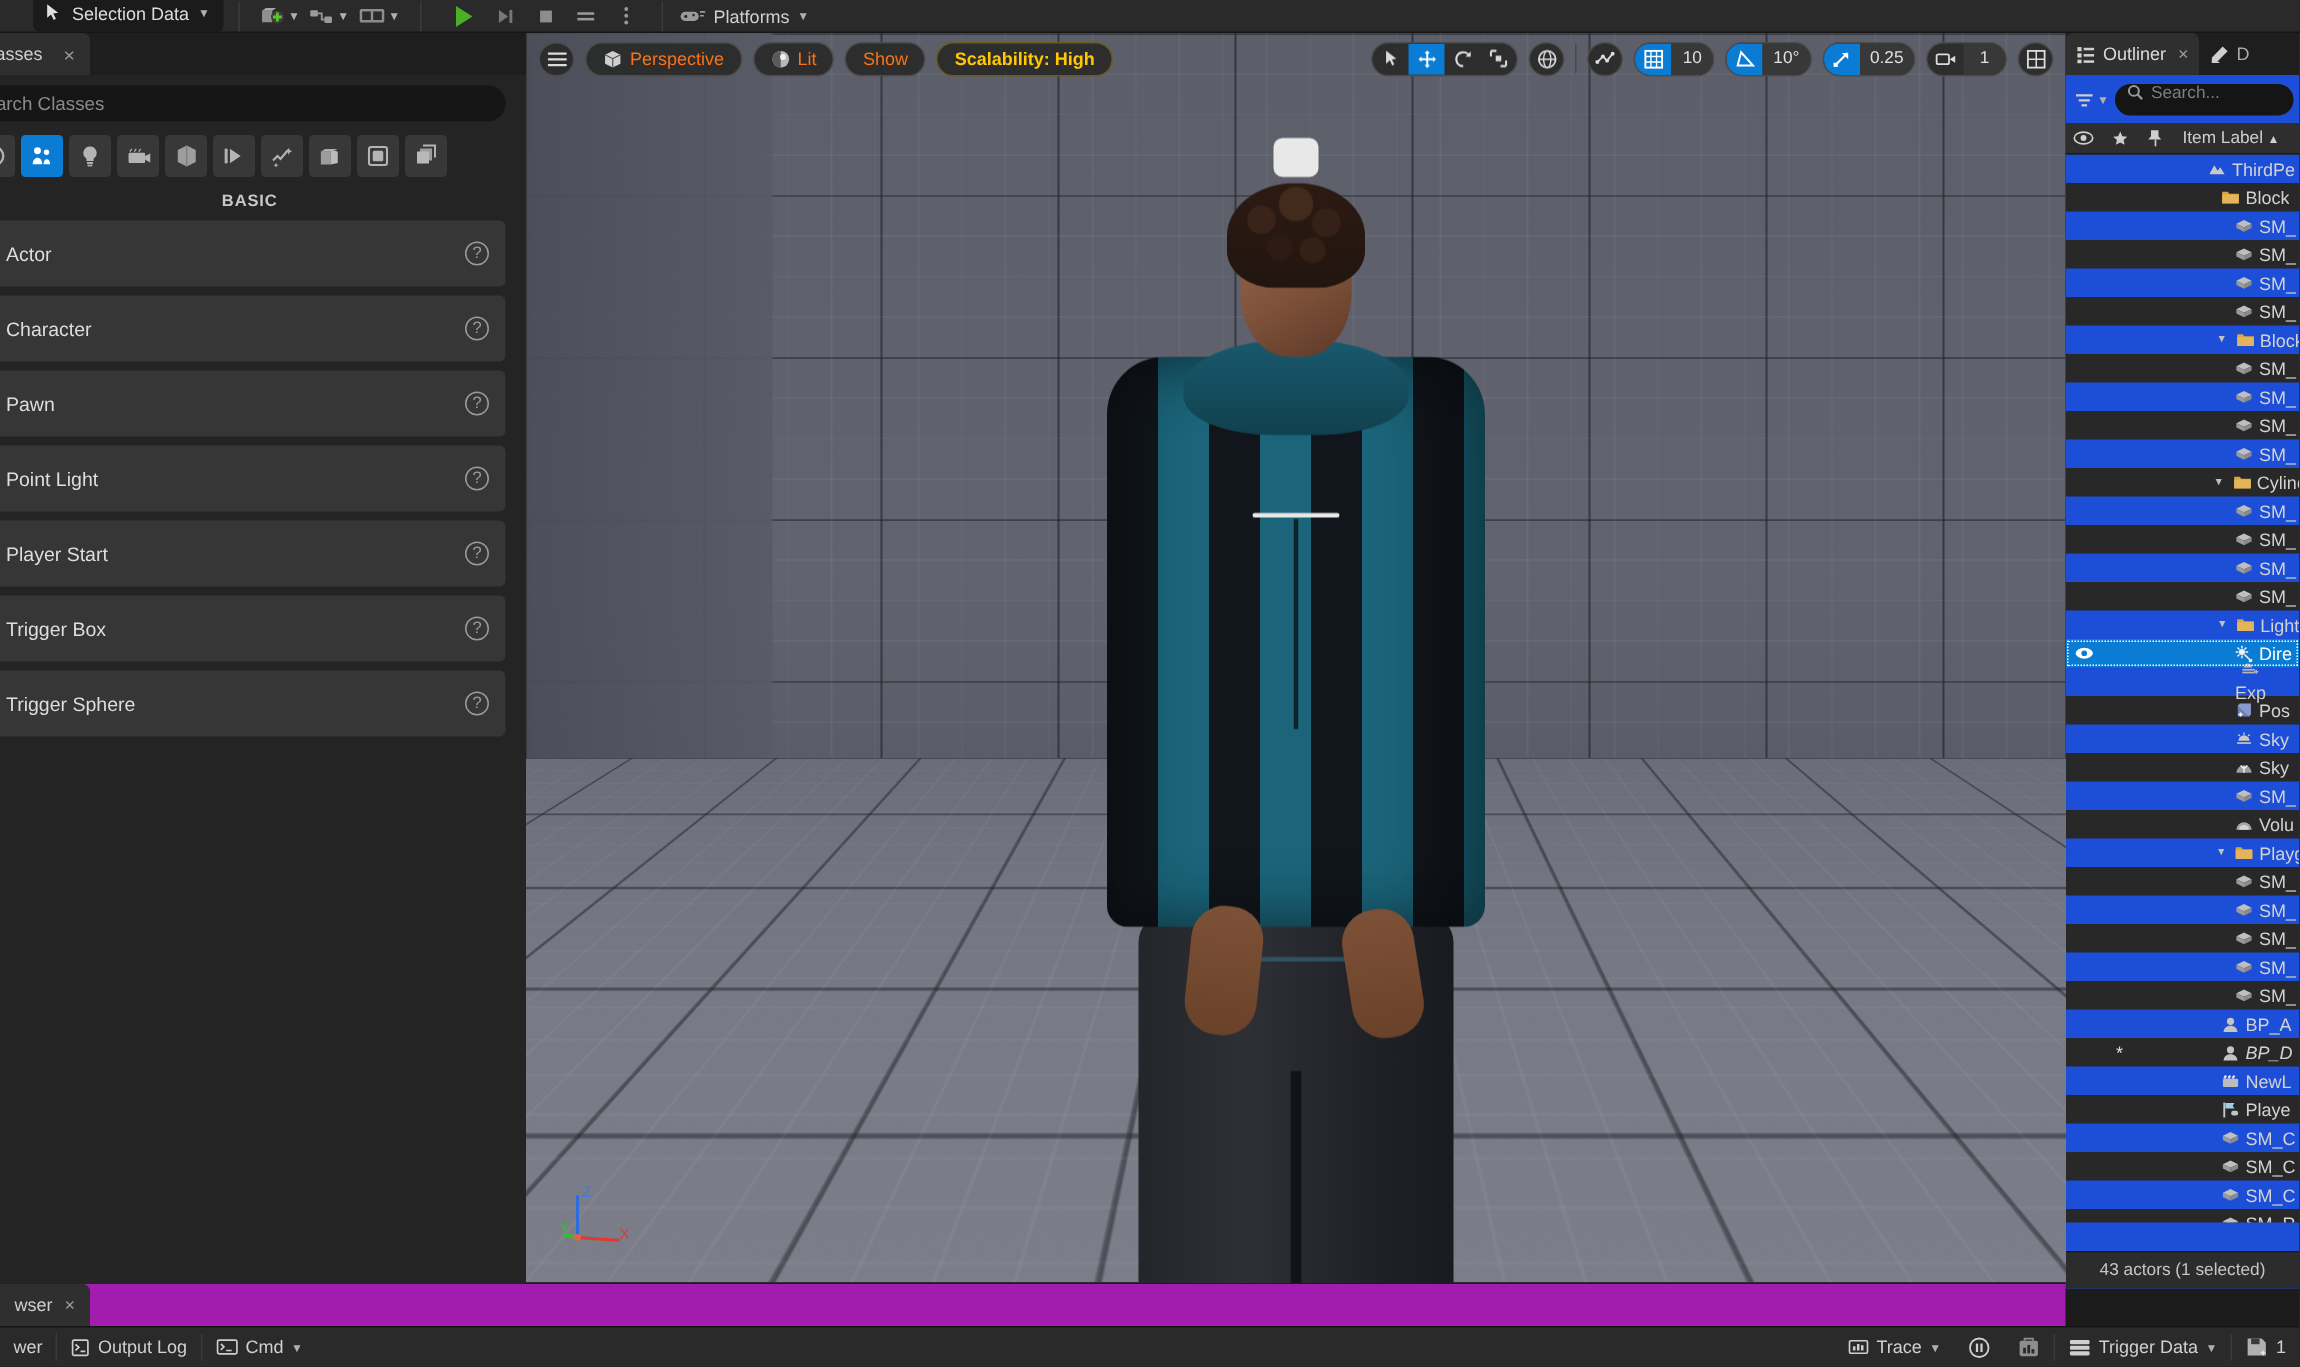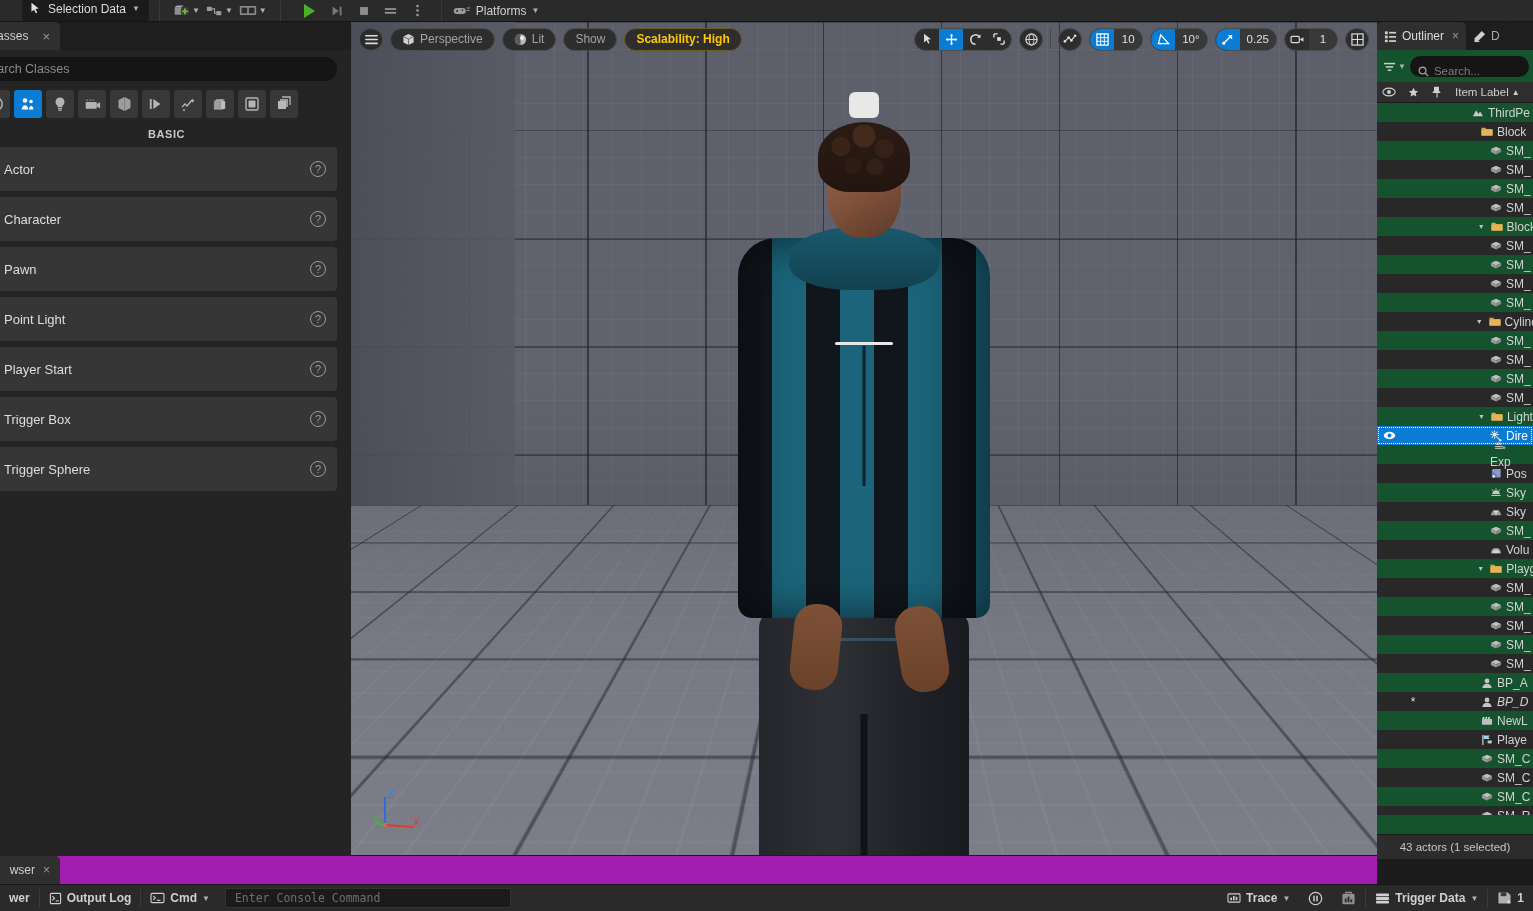--- a/index.html
+++ b/index.html
@@ -216,21 +216,21 @@
   .vp-tb {
     position: absolute; left: 0; top: 0; width: 100%; height: 34px;
     display: flex; align-items: center; padding: 0 8px;
     pointer-events: none;
   }
   .vp-tb > * { pointer-events: auto; }
   .vp-pill {
     display: flex; align-items: center; gap: 5px;
     height: 23px; padding: 0 11px; border-radius: 12px;
     background: rgba(42,42,42,.93); border: 1px solid #4d4d4d;
-    font-size: 12px; color: #a3a3a3; cursor: pointer; white-space: nowrap;
+    font-size: 12px; color: #f97316; cursor: pointer; white-space: nowrap;
   }
   .vp-pill.round { width: 24px; padding: 0; justify-content: center; border-radius: 50%; }
   .vp-pill.scal { border-color: #6a5c20; color: #ffc800; font-weight: bold; }
   .vp-gap { width: 7px; }
   .vp-div { width: 1px; height: 20px; background: #4a4a4a; margin: 0 7px; }
   .vp-group {
     display: flex; align-items: center; height: 23px;
     background: rgba(42,42,42,.93); border: 1px solid #4d4d4d;
     border-radius: 12px; overflow: hidden;
   }
@@ -245,37 +245,37 @@
     color: #e0e0e0; background: rgba(58,58,58,.9); cursor: pointer;
   }
   .axis-giz {
     position: absolute; left: 22px; bottom: 22px;
     width: 46px; height: 46px; pointer-events: none;
   }
 
   
   .outliner {
     position: absolute; left: 1377px; top: 22px; width: 156px; height: 837px;
-    background: #14532d; overflow: hidden;
+    background: #1d4ed8; overflow: hidden;
   }
   .ol-tabrow { height: 28px; display: flex; background: #1e1e1e; }
   .ol-tab {
     display: flex; align-items: center; gap: 5px; height: 28px;
     padding: 0 7px; background: #2f2f2f; border-radius: 5px 5px 0 0;
     font-size: 12px; color: #dcdcdc; cursor: pointer;
   }
   .ol-tab.inactive { background: #1e1e1e; color: #aaa; }
   .ol-tab .x { color: #9a9a9a; font-size: 12px; margin-left: 3px; }
   .ol-searchrow {
     display: flex; align-items: center; gap: 4px; padding: 6px 4px 5px 6px;
   }
   .ol-filter { display: flex; align-items: center; gap: 2px; cursor: pointer; }
   .ol-search {
     flex: 1; height: 21px; background: #151515; border-radius: 11px;
-    display: flex; align-items: flex-end; gap: 5px; padding: 0 8px;
+    display: flex; align-items: flex-start; gap: 5px; padding: 0 8px;
     font-size: 11.5px; color: #7e7e7e;
   }
   .ol-colhdr {
     display: flex; align-items: center; height: 21px;
     background: #2e2e2e; border-bottom: 1px solid #1a1a1a;
     font-size: 11.5px; color: #cfcfcf;
   }
   .ol-ch { width: 24px; display: flex; align-items: center; justify-content: center; }
   .ol-chlabel { display: flex; align-items: center; gap: 3px; padding-left: 6px; }
   .ol-rows { position: relative; height: 712px; overflow: hidden; }
@@ -307,21 +307,21 @@
     display: flex; align-items: center; justify-content: flex-end;
     padding-right: 10px; gap: 8px; font-size: 12px; color: #cfcfcf;
   }
   .statusbar {
     position: absolute; left: 0; top: 884px; width: 1533px; height: 27px;
     background: #2a2a2a; display: flex; align-items: center;
     border-top: 1px solid #151515; font-size: 12px; color: #d0d0d0;
   }
   .sb-item {
     display: flex; align-items: center; gap: 5px; height: 27px;
-    padding: 0 9px; cursor: pointer; white-space: nowrap; font-weight: bold;
+    padding: 0 9px; cursor: pointer; white-space: nowrap;
   }
   .sb-div { width: 1px; height: 18px; background: #3b3b3b; }
   .sb-console {
     flex: 1; height: 20px; background: #1b1b1b; border: 1px solid #333;
     display: flex; align-items: center; padding: 0 9px;
     font-family: "DejaVu Sans Mono", monospace; font-size: 11.5px; color: #6e6e6e;
     margin: 0 6px; max-width: 286px;
   }
   .sb-spacer { flex: 1; }
   svg { display: block; }
@@ -1372,23 +1372,20 @@
       <span>
         <svg width="15" height="12" viewBox="0 0 16 13">
             <rect x="1" y="1.5" width="14" height="10" rx="1.2" fill="none" stroke="#cfcfcf" stroke-width="1.2"></rect>
             <path d="M3.4 4.2L5.6 6.4 3.4 8.6" stroke="#cfcfcf" stroke-width="1.2" fill="none"></path>
             <path d="M7.2 9h4" stroke="#cfcfcf" stroke-width="1.2"></path>
           </svg>
       </span>
       <span>Cmd</span>
       <span class="chev">▼</span>
     </div>
-    <div class="sb-console">
-      <span>Enter Console Command</span>
-    </div>
     <div class="sb-spacer"></div>
     <div class="sb-item">
       <span>
         <svg width="14" height="12" viewBox="0 0 15 13">
             <rect x="1" y="2" width="13" height="9" rx="1" fill="none" stroke="#cfcfcf" stroke-width="1.2"></rect>
             <rect x="3.5" y="6" width="1.8" height="3" fill="#cfcfcf"></rect>
             <rect x="6.4" y="4.3" width="1.8" height="4.7" fill="#cfcfcf"></rect>
             <rect x="9.3" y="5.2" width="1.8" height="3.8" fill="#cfcfcf"></rect>
           </svg>
       </span>

